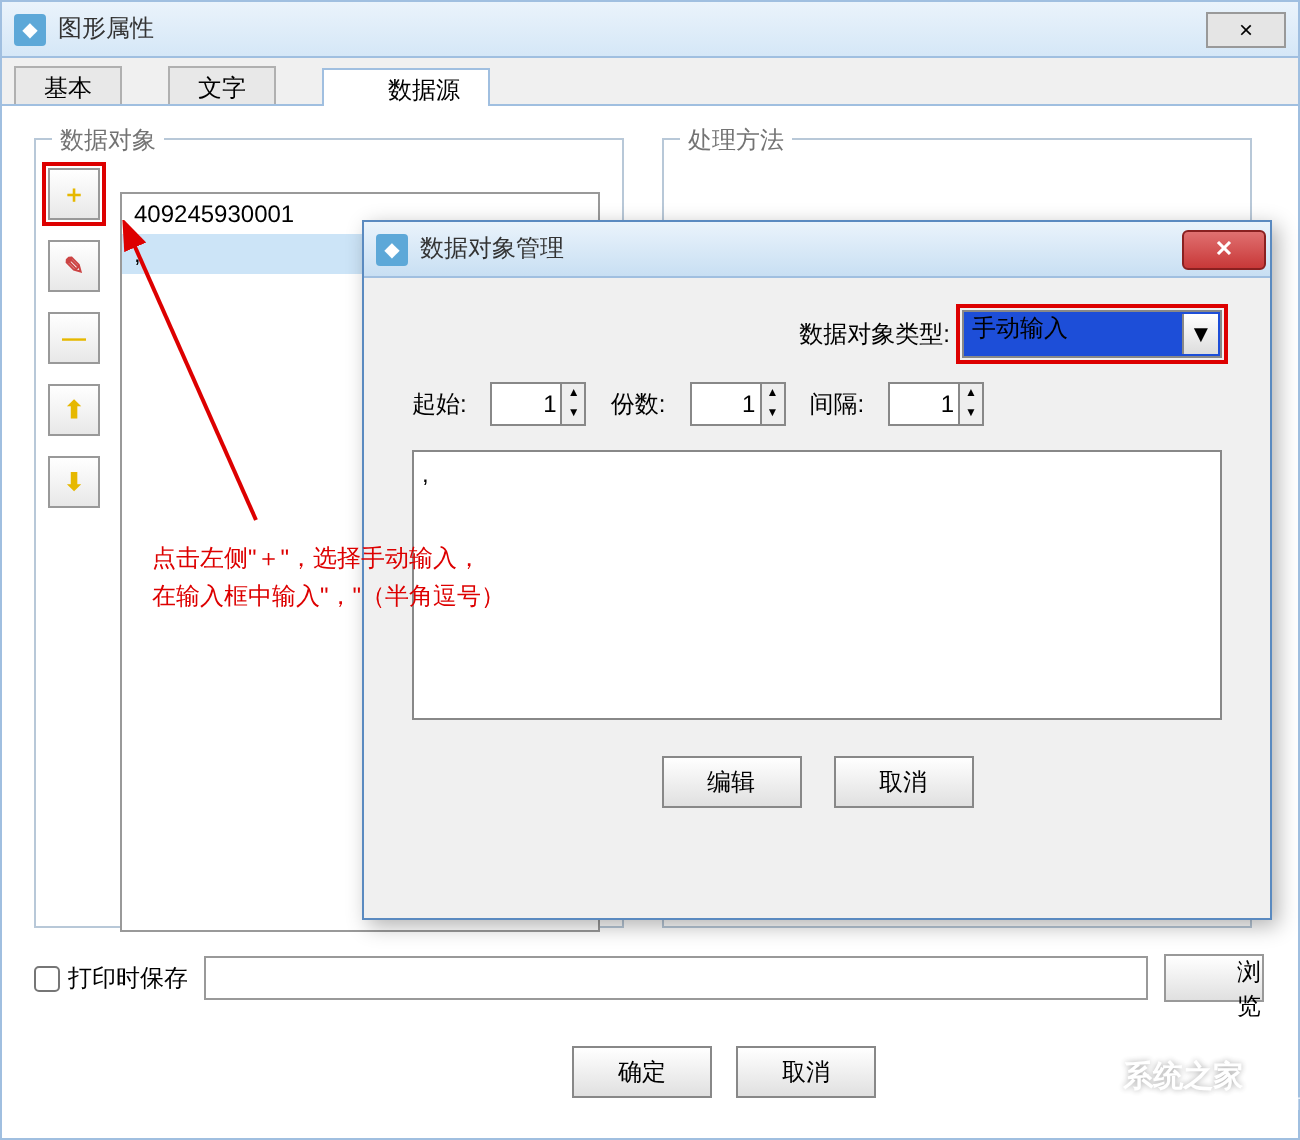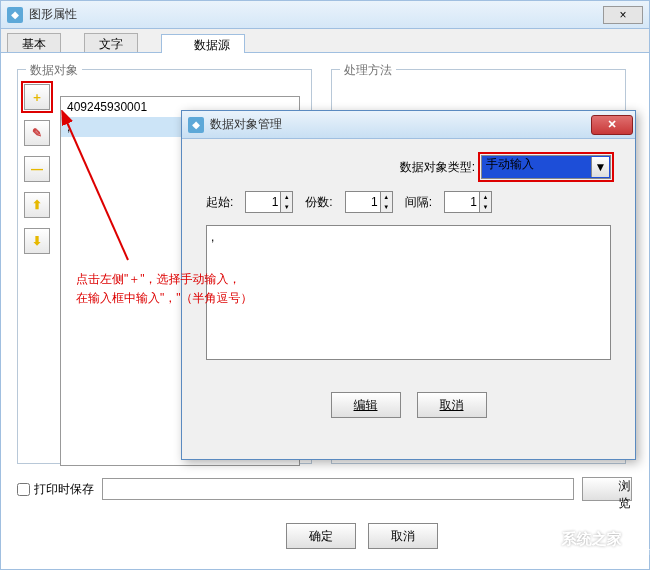--- a/index.html
+++ b/index.html
@@ -57,21 +57,21 @@
     .dialog-body { padding: 16px 24px; }
     .form-row { display: flex; align-items: center; gap: 6px; margin-bottom: 12px; justify-content: flex-end; }
     .form-row label { white-space: nowrap; }
     .combo { width: 130px; height: 24px; border: 1px solid #888; background: #1d4ed8; display: flex; padding: 0 4px; position: relative; }
     .combo.highlight { outline: 2px solid #d00; outline-offset: 1px; }
     .combo-arrow { position: absolute; right: 1px; top: 1px; width: 18px; height: 20px; background: linear-gradient(#fff, #ddd); border-left: 1px solid #888; display: flex; align-items: center; justify-content: center; }
     .spin { width: 48px; height: 22px; border: 1px solid #888; background: #fff; display: flex; align-items: center; justify-content: flex-end; padding: 0 14px 0 4px; position: relative; }
     .spin-btns { position: absolute; right: 0px; top: 0px; width: 12px; height: 20px; display: flex; flex-direction: column; }
     .spin-btns div { flex: 1; border-left: 1px solid #888; background: #eee; font-size: 6px; text-align: center; line-height: 10px; }
     .textarea { width: 100%; height: 135px; border: 1px solid #888; background: #fff; padding: 4px; margin-top: 8px; }
-    .dialog-footer { display: flex; justify-content: center; gap: 16px; margin-top: 32px; text-decoration: underline; }
+    .dialog-footer { display: flex; justify-content: center; gap: 16px; margin-top: 18px; }
     
     
     .arrow-svg { position: absolute; left: 58px; top: 110px; pointer-events: none; z-index: 5; }
     .annotation { position: absolute; left: 76px; top: 270px; color: #d00; line-height: 1.6; z-index: 5; pointer-events: none; }
     
     
     .watermark { position: absolute; right: -2px; bottom: 8px; display: flex; align-items: center; gap: 6px; opacity: 0.85; z-index: 20; color: #fff; }
     .wm-icon { width: 44px; height: 36px; }
     .wm-text { font-size: 15px; font-weight: bold; line-height: 1.1; text-shadow: 0 0 3px rgba(0,0,0,0.4); }
     .wm-sub { font-size: 9px; letter-spacing: 0.5px; opacity: 0.9; }

